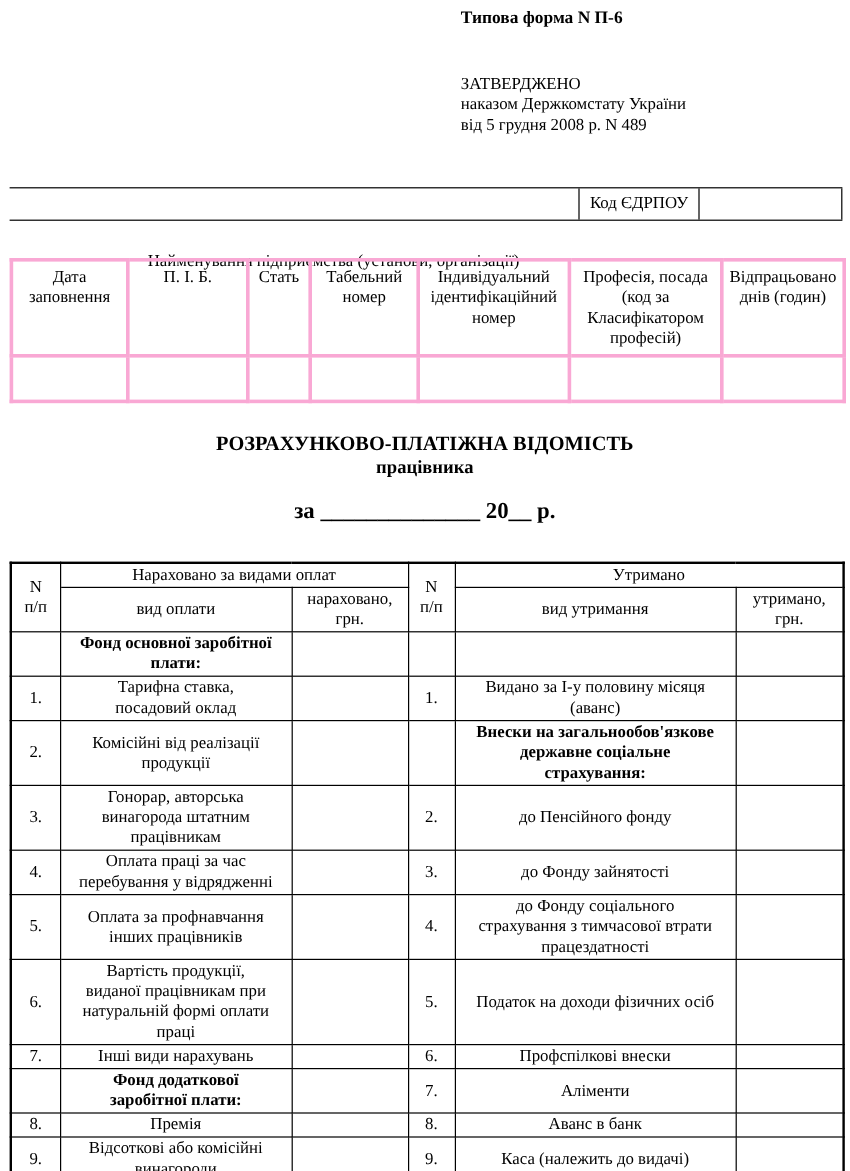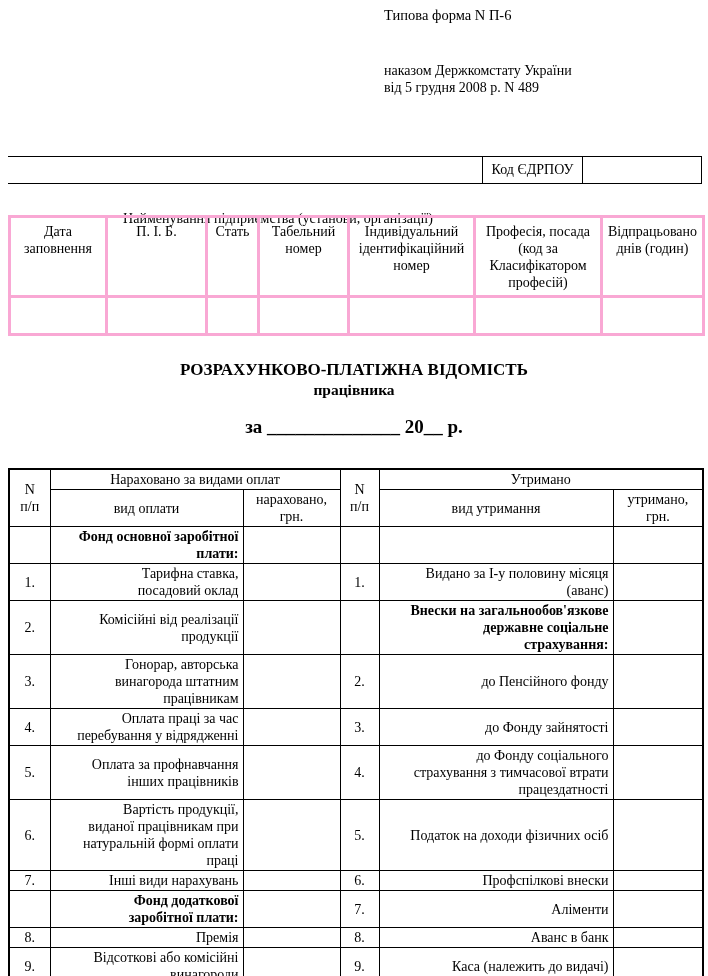--- a/index.html
+++ b/index.html
@@ -6,21 +6,21 @@
   body{
     width:708px;height:976px;
     background:#ffffff;
     font-family:"Liberation Serif", serif;
     color:#000;
     position:relative;
     overflow:hidden;
   }
   .abs{position:absolute;}
   
-  #form-code{top:7px;left:384px;font-size:14.5px;font-weight:normal;}
+  #form-code{top:7px;left:384px;font-size:14.5px;font-weight:bold;}
   #approved{top:62px;left:384px;font-size:14px;line-height:17px;}
   
   #edrpou-strip{
     top:156px;left:8px;width:694px;height:28px;
     border-top:1px solid #000;border-bottom:1px solid #000;
     display:flex;box-sizing:border-box;
   }
   #edrpou-strip .spacer{flex:1;}
   #edrpou-strip .cell{
     display:flex;align-items:center;justify-content:center;
@@ -48,30 +48,31 @@
   #payroll-table{top:468px;left:8px;}
   #payroll-table table{width:694px;border:2px solid #000;}
   #payroll-table th,#payroll-table td{
     border:1px solid #000;font-size:14px;line-height:17px;
     white-space:pre-line;overflow:hidden;box-sizing:border-box;
   }
   #payroll-table th{font-weight:normal;text-align:center;vertical-align:middle;padding:1px 2px;}
   #payroll-table tr.group-row th{height:19px;}
   #payroll-table td{vertical-align:middle;padding:1px 4px;}
   #payroll-table td.num{text-align:center;padding:1px 1px;}
-  #payroll-table td.txt{text-align:right;}
+  #payroll-table td.txt{text-align:center;}
   #payroll-table td.amt{}
   #payroll-table .bold{font-weight:bold;}
 </style>
 </head>
 <body>
 
 <div id="form-code" class="abs">Типова форма N П-6</div>
 
 <div id="approved" class="abs">
+  <div>ЗАТВЕРДЖЕНО</div>
   <div>наказом Держкомстату України</div>
   <div>від 5 грудня 2008 р. N 489</div>
 </div>
 
 <div id="edrpou-strip" class="abs">
   <div class="spacer"></div>
   <div id="edrpou-label" class="cell">Код ЄДРПОУ</div>
   <div id="edrpou-value" class="cell"></div>
 </div>
 

